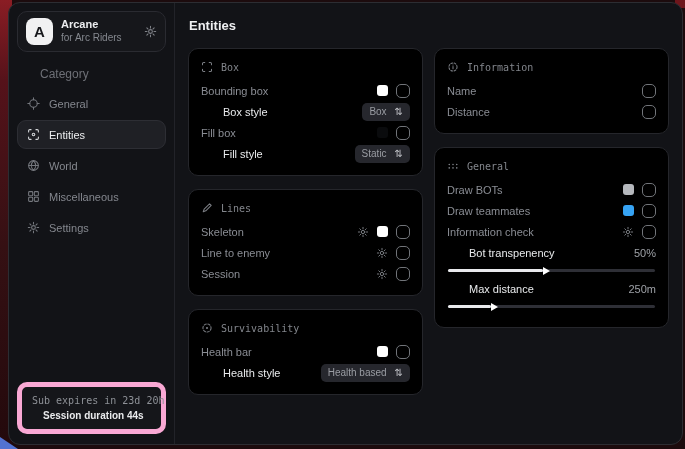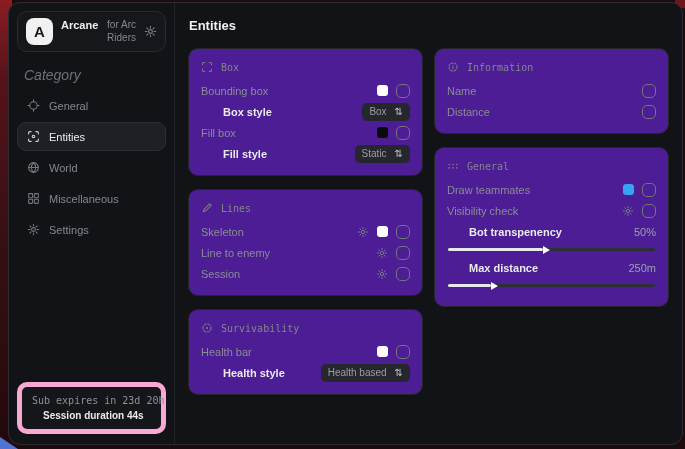--- a/index.html
+++ b/index.html
@@ -25,54 +25,54 @@
   }
 
   
   .sidebar { width:166px; flex:none; border-right:1px solid #222329;
     display:flex; flex-direction:column; padding:8px 8px 10px; }
   .brand-card { border:1px solid #2a2b31; border-radius:10px; padding:6px 8px;
     display:flex; align-items:center; gap:8px; background:#16171b; }
   .logo { width:27px; height:27px; background:#f1f1f2; border-radius:8px; flex:none;
     color:#17181c; font-weight:bold; font-size:15px;
     display:flex; align-items:center; justify-content:center; }
-  .brand-text { display:flex; line-height:1.25;text-align:right; }
+  .brand-text { display:flex; flex-direction:column; line-height:1.25; }
   .brand-name { font-size:11px; font-weight:700; color:#ecedef; }
   .brand-sub { font-size:10px; color:#85888f; }
   .brand-gear { margin-left:auto; color:#7e8187; display:flex; }
 
-  .category-label { color:#6e7077; font-size:14px; margin:15px 7px 8px;font-style:italic; }
+  .category-label { color:#6e7077; font-size:12px; margin:15px 23px 8px; }
 
   .nav-item { display:flex; align-items:center; gap:9px; padding:7px 9px;
     border:1px solid transparent; border-radius:9px; color:#84878e;
     font-size:11px; margin-bottom:2px; cursor:default; }
   .nav-item .nicon { display:flex; color:#74777d; }
   .nav-item.selected { background:#1f2025; border-color:#2d2e34; color:#edeef0; }
   .nav-item.selected .nicon { color:#d6d8db; }
 
   .footer-card { margin-top:auto; border:5px solid #f9a8d4; border-radius:10px;
     padding:8px 10px; background:#15161a; }
   .sub-line { font-family:"DejaVu Sans Mono", monospace; font-size:10px; color:#8e9197; white-space:nowrap; }
   .session-line { font-size:10px; font-weight:700; color:#e9eaec; margin-top:4px;padding-left:11px; }
 
   
   .main { flex:1; padding:12px 13px 12px 13px; overflow:hidden; }
   .main-title { font-size:13px; font-weight:700; color:#eff0f2; margin:3px 0 15px 1px; }
   .columns { display:flex; gap:11px; align-items:flex-start; }
   .col { flex:1; min-width:0; display:flex; flex-direction:column; gap:13px; }
 
-  .panel { background:#4c1d95; border:1px solid #25262b; border-radius:10px;
+  .panel { background:#000000; border:1px solid #25262b; border-radius:10px;
     padding:10px 12px 11px; }
   .panel-header { display:flex; align-items:center; gap:8px; margin:2px 0 7px;
     font-family:"DejaVu Sans Mono", monospace; font-size:10px; color:#83868c; }
   .panel-header .picon { display:flex; color:#7b7e84; }
 
   .row { display:flex; align-items:center; min-height:21px; }
   .row-label { font-size:11px; color:#8a8d94;text-align:center; }
-  .row-label.strong { color:#e8eaec; font-weight:700;padding-left:22px; }
+  .row-label.strong { color:#e8eaec; font-weight:400;padding-left:22px; }
   .controls { margin-left:auto; display:flex; align-items:center; gap:8px; }
 
   .swatch { width:11px; height:11px; border-radius:3px; flex:none; }
   .checkbox { width:14px; height:14px; border:1.5px solid #717479; border-radius:5px;
     background:transparent; flex:none; }
   .rowgear { display:flex; color:#777a80; }
 
   .dropdown { height:18px; background:#26272d; border-radius:5px; padding:0 7px;
     display:flex; align-items:center; gap:8px; font-size:10px; color:#9a9da3; }
   .dropdown .arrows { color:#c0c2c7; font-family:"DejaVu Sans", sans-serif; font-size:10px; line-height:1; }
@@ -343,31 +343,38 @@
                   <circle cx="8" cy="6" r="1.1"></circle>
                   <circle cx="13" cy="6" r="1.1"></circle>
                 <circle cx="3" cy="10.5" r="1.1"></circle>
                   <circle cx="8" cy="10.5" r="1.1"></circle>
                   <circle cx="13" cy="10.5" r="1.1"></circle>
               </svg>
             </span>
             <span>General</span>
           </div>
 
+          <div class="row">
+            <span class="row-label">Draw BOTs</span>
+            <span class="controls">
+              <span class="swatch" style="background: rgb(181, 184, 189);"></span>
+              <span class="checkbox"></span>
+            </span>
+          </div>
 
           <div class="row">
             <span class="row-label">Draw teammates</span>
             <span class="controls">
               <span class="swatch" style="background: rgb(54, 163, 244);"></span>
               <span class="checkbox"></span>
             </span>
           </div>
 
           <div class="row">
-            <span class="row-label">Visibility check</span>
+            <span class="row-label">Information check</span>
             <span class="controls">
               <span class="rowgear">
                 <svg width="12" height="12" viewBox="0 0 16 16" fill="none" stroke="currentColor" stroke-width="1.3" stroke-linecap="round">
                   <circle cx="8" cy="8" r="2.2"></circle>
                   <path d="M8 1.8v2M8 12.2v2M1.8 8h2M12.2 8h2M3.7 3.7l1.4 1.4M10.9 10.9l1.4 1.4M12.3 3.7l-1.4 1.4M5.1 10.9l-1.4 1.4"></path>
                 </svg>
               </span>
               <span class="checkbox"></span>
             </span>
           </div>

